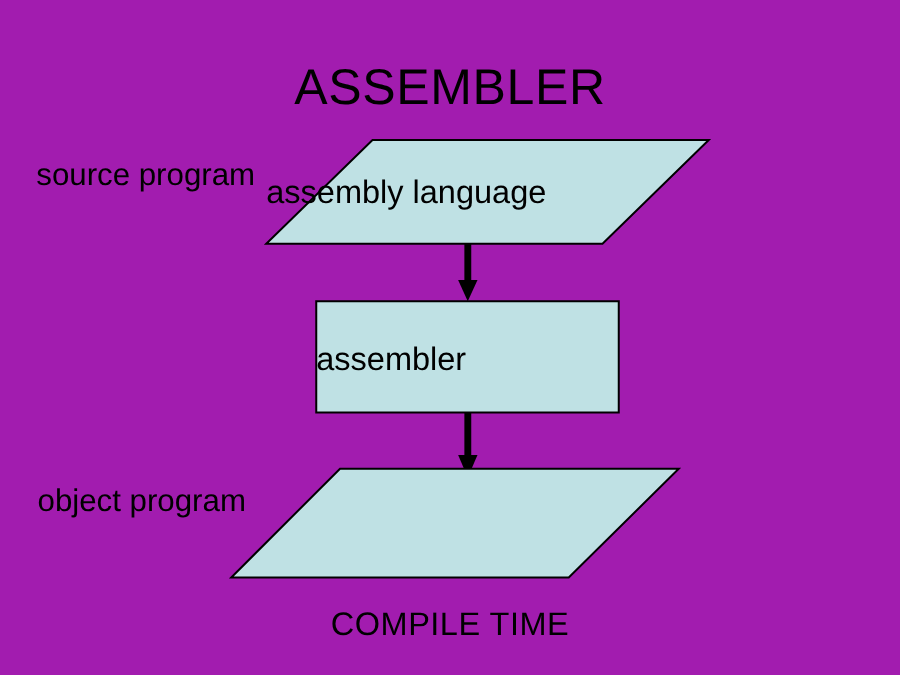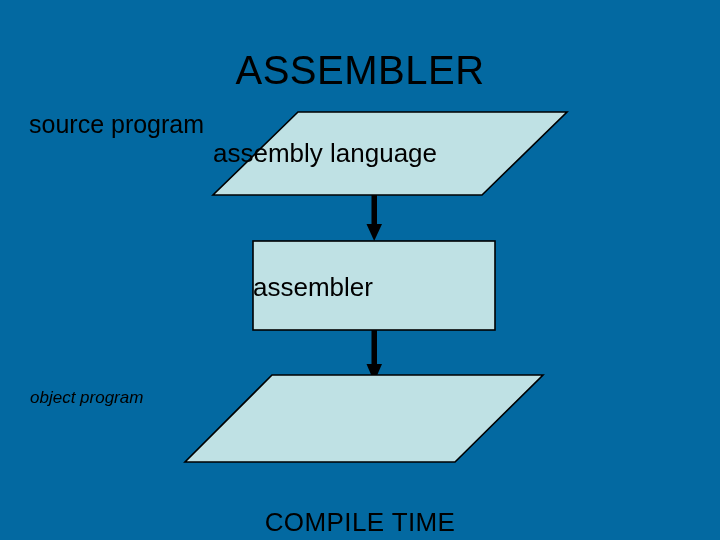--- a/index.html
+++ b/index.html
@@ -4,58 +4,56 @@
 <style>
   html, body {
     margin: 0;
     padding: 0;
     background: #ffffff;
   }
   #canvas {
     position: relative;
     width: 720px;
     height: 540px;
-    background: #0369a1;
+    background: #a21caf;
     overflow: hidden;
     font-family: "Liberation Sans", sans-serif;
     color: #000000;
   }
   .lbl {
     position: absolute;
     white-space: nowrap;
     color: #000000;
     line-height: 1;
   }
   #title {
     left: 0;
     top: 50px;
     width: 720px;
     text-align: center;
     font-size: 40px;
     letter-spacing: 0.5px;
   }
   #source-program-label {
     left: 29px;
-    top: 112px;
+    top: 128px;
     font-size: 25px;
   }
   #object-program-label {
     left: 30px;
     top: 389px;
-    font-size: 17px;
-    font-style: italic;
+    font-size: 25px;
   }
   #compile-time-label {
     left: 0;
     top: 486px;
     width: 720px;
     text-align: center;
     font-size: 26px;
     letter-spacing: 0.4px;
-    margin-top: 23px;
   }
   .shape-svg {
     position: absolute;
     left: 0;
     top: 0;
     width: 720px;
     height: 540px;
     pointer-events: none;
   }
   .shape-text {

